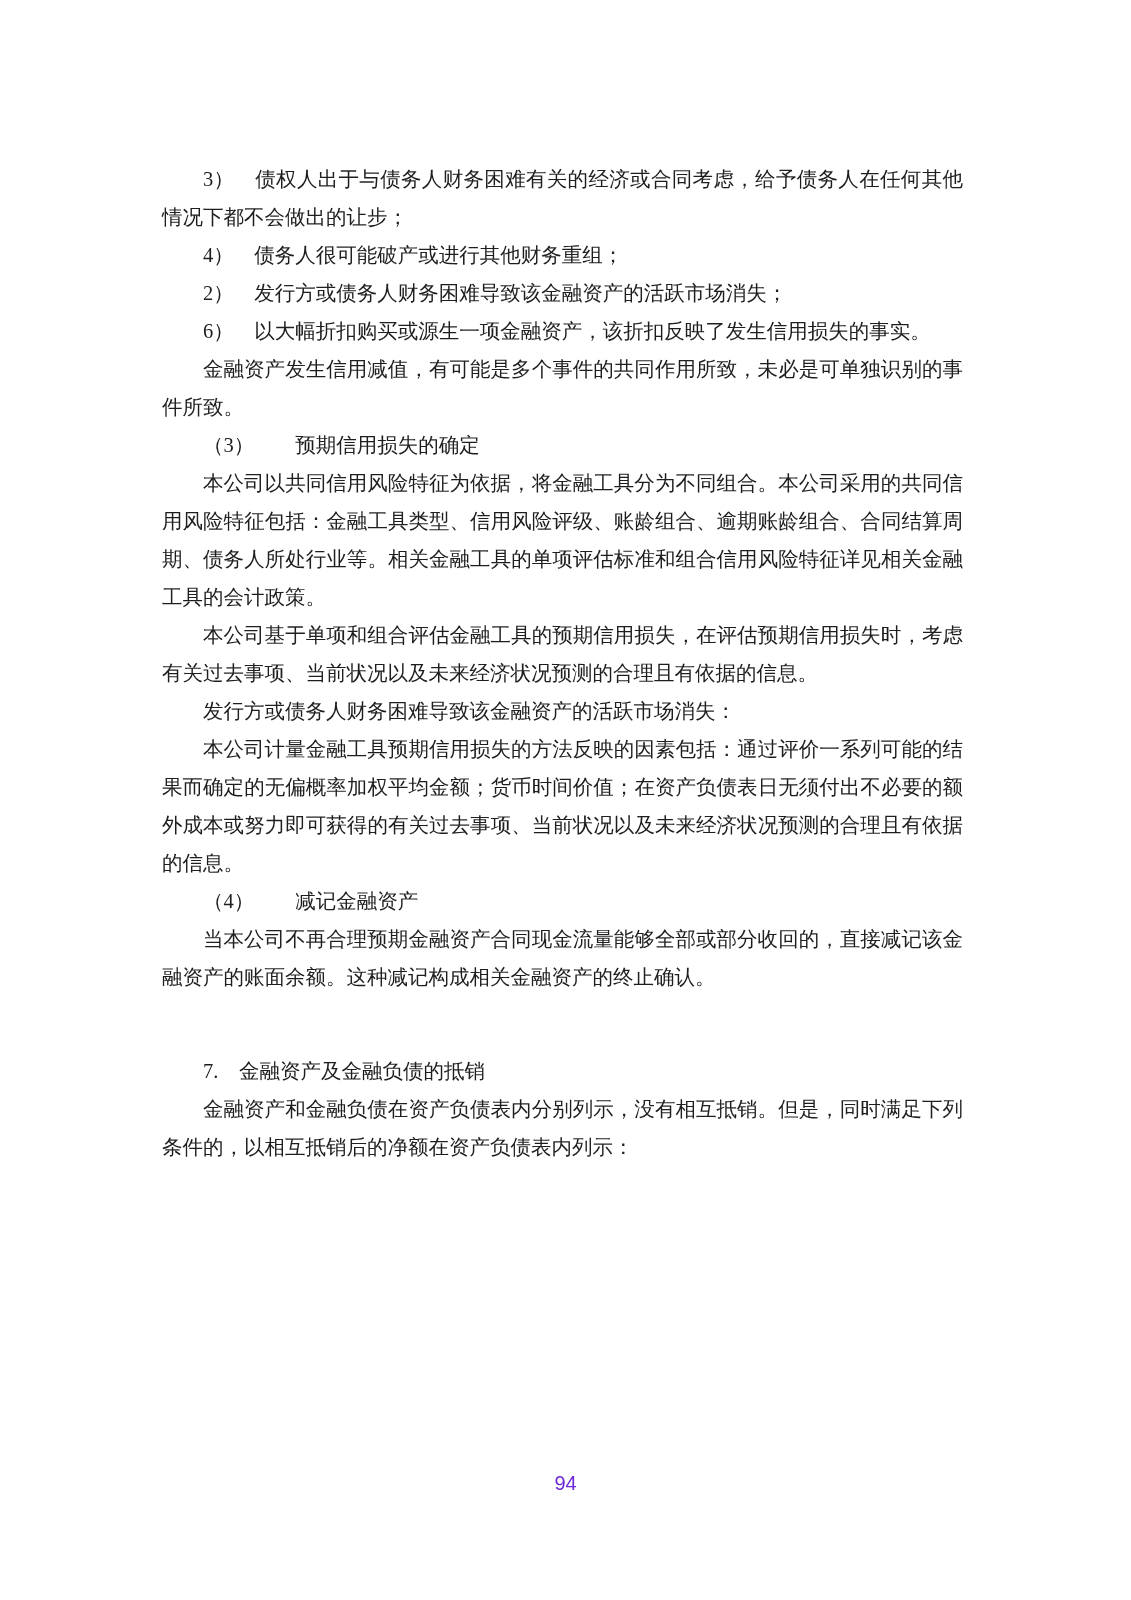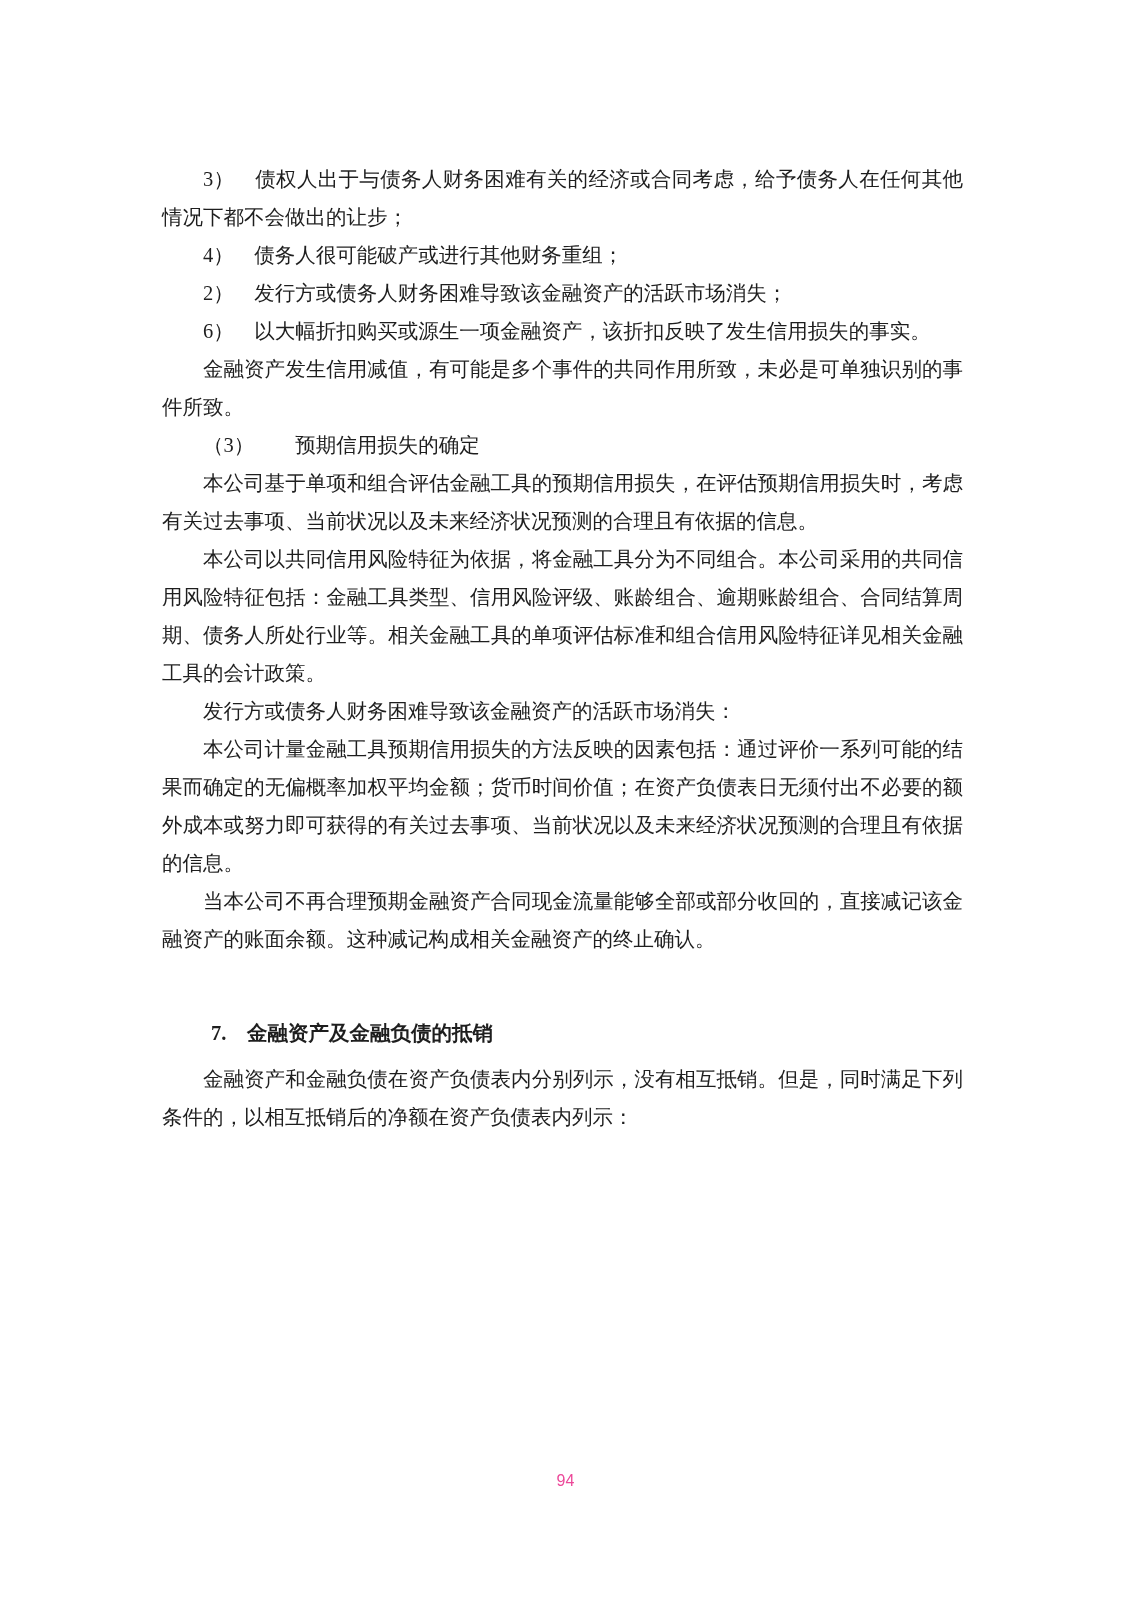--- a/index.html
+++ b/index.html
@@ -24,49 +24,50 @@
     font-size: 20.5px;
     line-height: 38px;
     text-align: justify;
     text-align-last: left;
   }
   .para {
     margin: 0;
     text-indent: 2em;
   }
   .heading {
-    margin: 8px;
+    margin: 0;
     margin-top: 56px;
     text-indent: 2em;
-    font-weight: bold;
+    font-weight: normal;
   }
   .page-number {
     position: absolute;
     top: 1472px;
     left: 0;
     width: 100%;
     text-align: center;
-    font-size: 16px;
+    font-size: 20px;
     font-family: "Liberation Sans", "DejaVu Sans", sans-serif;
-    color: #ec4899;
+    color: #6d28d9;
   }
 </style>
 </head>
 <body>
 
 <div class="page">
   <div class="content">
     <p class="para">3）　债权人出于与债务人财务困难有关的经济或合同考虑，给予债务人在任何其他情况下都不会做出的让步；</p>
     <p class="para">4）　债务人很可能破产或进行其他财务重组；</p>
     <p class="para">2）　发行方或债务人财务困难导致该金融资产的活跃市场消失；</p>
     <p class="para">6）　以大幅折扣购买或源生一项金融资产，该折扣反映了发生信用损失的事实。</p>
     <p class="para">金融资产发生信用减值，有可能是多个事件的共同作用所致，未必是可单独识别的事件所致。</p>
     <p class="para">（3）　　预期信用损失的确定</p>
+    <p class="para">本公司以共同信用风险特征为依据，将金融工具分为不同组合。本公司采用的共同信用风险特征包括：金融工具类型、信用风险评级、账龄组合、逾期账龄组合、合同结算周期、债务人所处行业等。相关金融工具的单项评估标准和组合信用风险特征详见相关金融工具的会计政策。</p>
     <p class="para">本公司基于单项和组合评估金融工具的预期信用损失，在评估预期信用损失时，考虑有关过去事项、当前状况以及未来经济状况预测的合理且有依据的信息。</p>
-    <p class="para">本公司以共同信用风险特征为依据，将金融工具分为不同组合。本公司采用的共同信用风险特征包括：金融工具类型、信用风险评级、账龄组合、逾期账龄组合、合同结算周期、债务人所处行业等。相关金融工具的单项评估标准和组合信用风险特征详见相关金融工具的会计政策。</p>
     <p class="para">发行方或债务人财务困难导致该金融资产的活跃市场消失：</p>
     <p class="para">本公司计量金融工具预期信用损失的方法反映的因素包括：通过评价一系列可能的结果而确定的无偏概率加权平均金额；货币时间价值；在资产负债表日无须付出不必要的额外成本或努力即可获得的有关过去事项、当前状况以及未来经济状况预测的合理且有依据的信息。</p>
+    <p class="para">（4）　　减记金融资产</p>
     <p class="para">当本公司不再合理预期金融资产合同现金流量能够全部或部分收回的，直接减记该金融资产的账面余额。这种减记构成相关金融资产的终止确认。</p>
     <p class="heading">7.　金融资产及金融负债的抵销</p>
     <p class="para">金融资产和金融负债在资产负债表内分别列示，没有相互抵销。但是，同时满足下列条件的，以相互抵销后的净额在资产负债表内列示：</p>
   </div>
   <div class="page-number">94</div>
 </div>
 
 </body></html>

